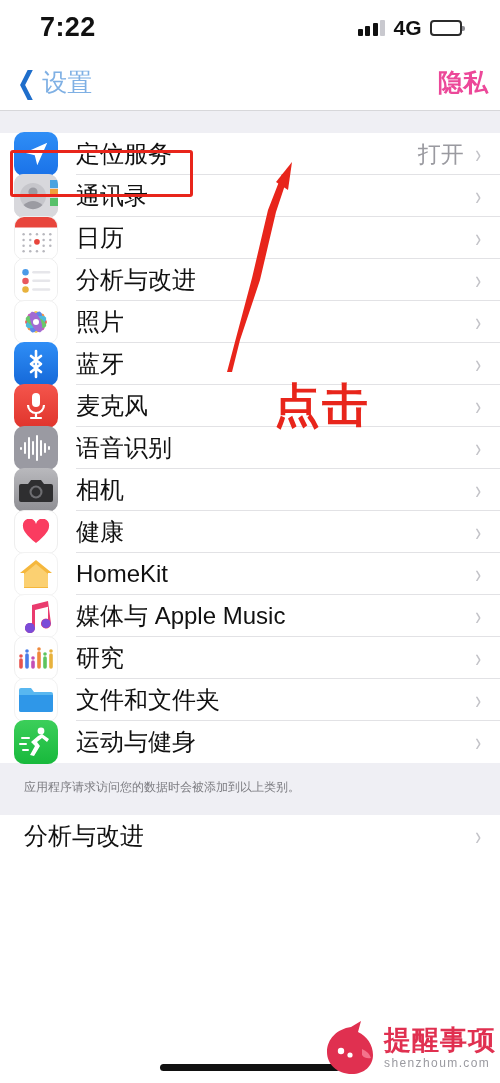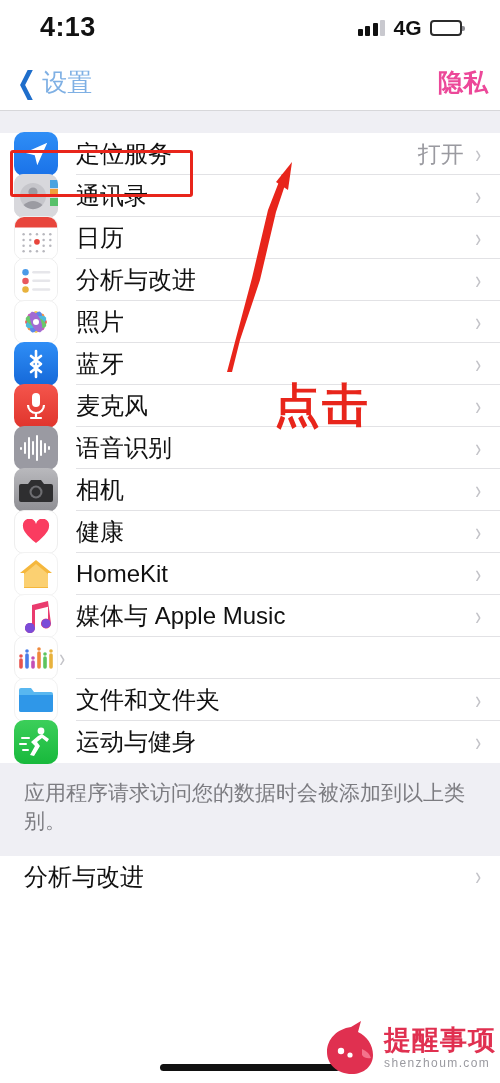--- a/index.html
+++ b/index.html
@@ -54,21 +54,21 @@
   .icon { width:44px; height:44px; border-radius:10px; flex:none;
           display:flex; align-items:center; justify-content:center; overflow:hidden;
           position:relative; }
   .label { font-size:24px; color:#111; margin-left:18px; flex:1; white-space:nowrap; }
   .row.noicon .label { margin-left:10px; }
   .value { font-size:23px; color:#9a9aa0; margin-right:10px; }
   .chev-r { color:#c3c3c8; font-size:25px; font-weight:400; transform:scaleX(0.7);
             line-height:1; }
 
   .footer-note { background:#efeff4; padding:16px 24px 20px 24px;
-                 font-size:21px; color:#7c7c81; line-height:1.35; }
+                 font-size:12px; color:#7c7c81; line-height:1.35; }
 
   .home-indicator { position:absolute; left:50%; transform:translateX(-50%);
                     bottom:12px; width:180px; height:7px; background:#111;
                     border-radius:4px; }
 
   
   .ic-location { background:linear-gradient(#2f8ef6,#1a72e8); }
   .ic-contacts { background:#d8d8dc; }
   .ic-calendar { background:#fff; border:1px solid #eee; }
   .ic-reminders { background:#fff; border:1px solid #eee; }
@@ -98,21 +98,21 @@
   .wm-text { display:flex; flex-direction:column; line-height:1; }
   .wm-title { font-size:27px; font-weight:700; color:#e03050; letter-spacing:1px; }
   .wm-sub { font-size:12px; color:#9a9aa0; letter-spacing:1.4px; margin-top:3px; }
 </style>
 </head>
 <body>
 
 <div id="phone">
 
   <div class="statusbar">
-    <div class="sb-time">4:13</div>
+    <div class="sb-time">7:22</div>
     <div class="sb-right">
       <span class="signal">
           <i></i>
           <i></i>
           <i></i>
           <i></i>
         </span>
       <span class="net">4G</span>
       <span class="battery"><span class="fill" style="width: 46%;"></span></span>
     </div>
@@ -323,20 +323,21 @@
               <circle cx="15" cy="15" r="1.8" fill="#c44fb4"></circle>
               <path d="M21 24 v-14" stroke="#ef8a3c" stroke-width="3.6"></path>
               <circle cx="21" cy="6" r="1.8" fill="#ef8a3c"></circle>
               <path d="M27 24 v-9" stroke="#5ec45e" stroke-width="3.6"></path>
               <circle cx="27" cy="11" r="1.8" fill="#5ec45e"></circle>
               <path d="M33 24 v-12" stroke="#e8b23c" stroke-width="3.6"></path>
               <circle cx="33" cy="8" r="1.8" fill="#e8b23c"></circle>
             </g>
           </svg>
         </div>
+        <div class="label">研究</div>
         <div class="chev-r">›</div>
         <div class="sep"></div>
       </div>
       <div class="row">
         <div class="icon ic-files">
           <svg width="36" height="28" viewBox="0 0 36 28">
             <path d="M1 4 a2 2 0 0 1 2 -2 h10 l3 4 h17 a2 2 0 0 1 2 2 v16 a2 2 0 0 1 -2 2 h-30 a2 2 0 0 1 -2 -2 Z" fill="#58b7f0"></path>
             <path d="M1 9 h34 v15 a2 2 0 0 1 -2 2 h-30 a2 2 0 0 1 -2 -2 Z" fill="#2f97e8"></path>
           </svg>
         </div>

